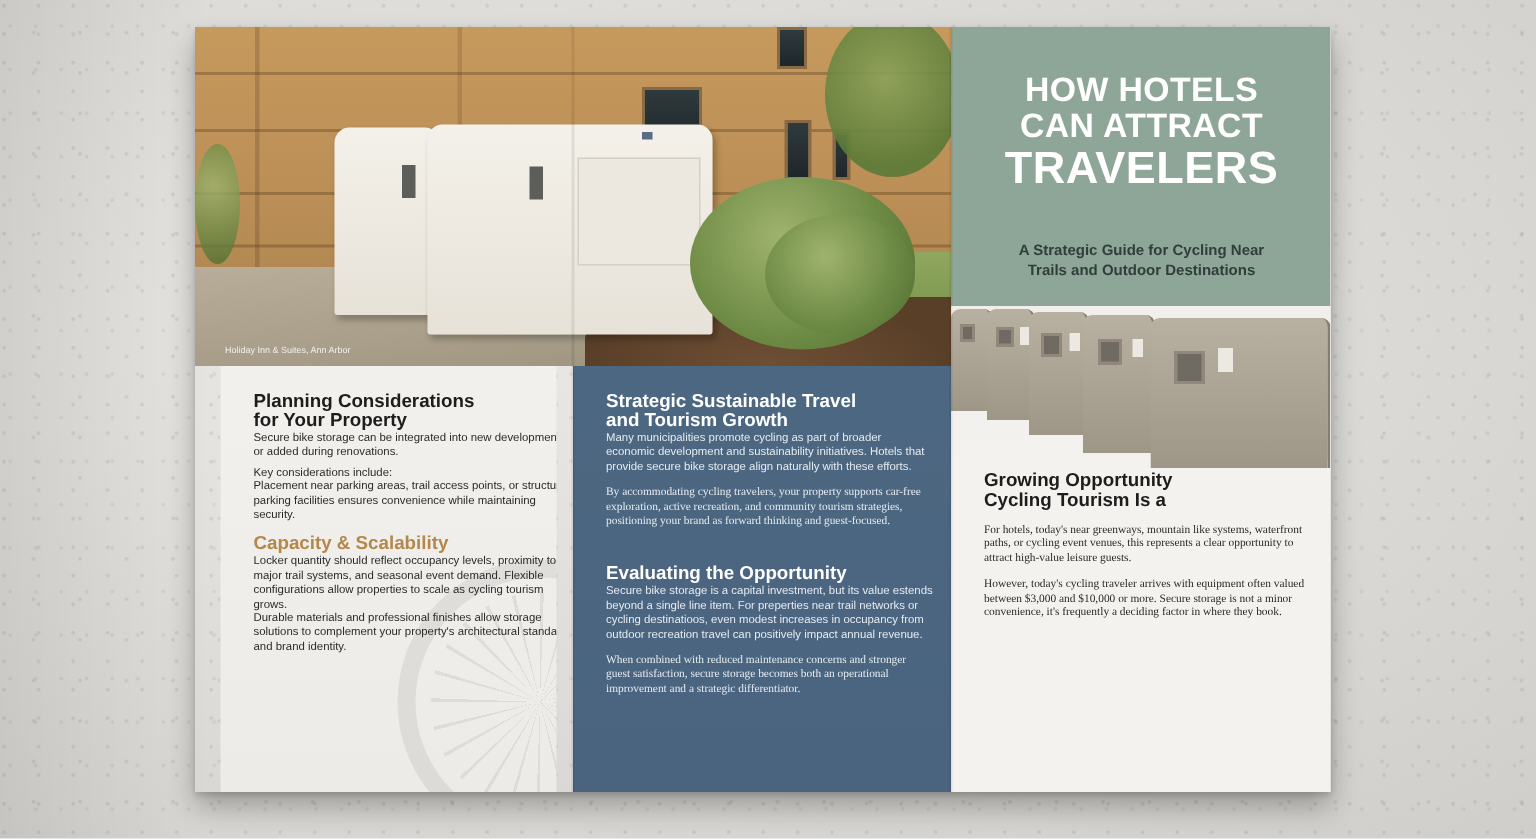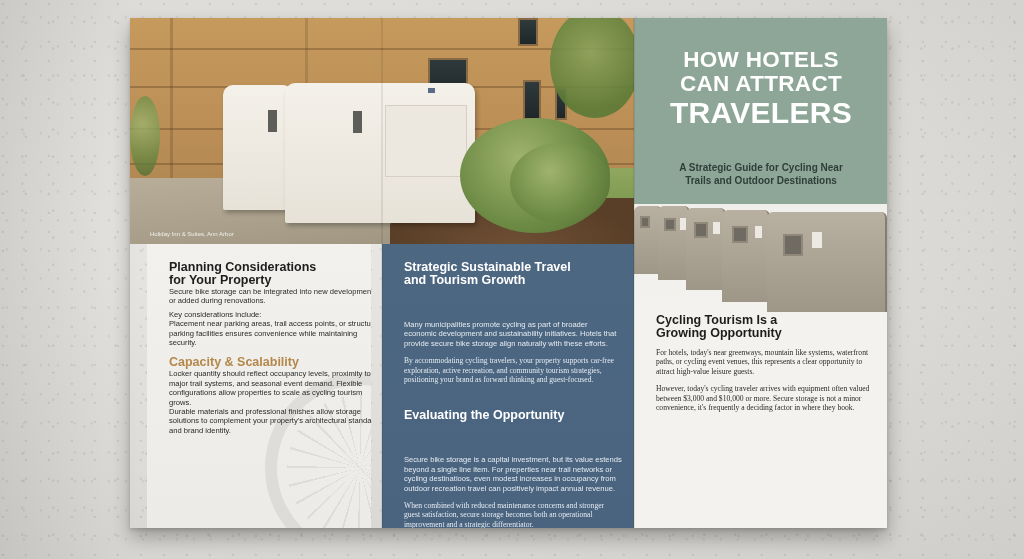--- a/index.html
+++ b/index.html
@@ -75,21 +75,21 @@
     border: 12px solid rgba(150,150,150,.18);
   }
   .wheel::before {
     content: ""; position: absolute; inset: 10px; border-radius: 50%;
     background: repeating-conic-gradient(rgba(150,150,150,.18) 0 2deg, transparent 2deg 15deg);
   }
 
   
   .mid-content { position: absolute; left: 22px; top: 243px; width: 218px; }
   .h-light { font-weight: 700; color: #ffffff; font-size: 12.5px; line-height: 13px; }
-  .body-light { font-size: 7.6px; line-height: 9.4px; color: #e5ebf0; margin-top: 33px; }
+  .body-light { font-size: 7.6px; line-height: 9.4px; color: #e5ebf0; }
   .gap8 { margin-top: 8px; font-family: Liberation Serif, serif; }
 
   
   .cover-top {
     position: absolute; left: 0; top: 0; width: 253px; height: 186px; background: #8ea697;
   }
   .cover-title {
     position: absolute; left: 12px; top: 30px; width: 230px; text-align: center;
     font-weight: 700; color: #ffffff; font-size: 22.5px; line-height: 24px; letter-spacing: .3px;
   }
@@ -216,22 +216,22 @@
           <div class="tag" style="left:33px;top:16px"></div>
         </div>
       <div class="glocker" style="left:133px;top:8px;width:120px;height:100px">
           <div class="win" style="left:16px;top:22px;width:20px;height:22px"></div>
           <div class="tag" style="left:45px;top:20px;width:10px;height:16px"></div>
         </div>
     </div>
 
     <div class="right-content">
       <div class="h-dark">
+        <div>Growing Opportunity</div>
         <div>Cycling Tourism Is a</div>
-        <div>Growing Opportunity</div>
       </div>
       <p class="body-dark gap8">For hotels, today's near greenways, mountain like systems, waterfront paths, or cycling event venues, this represents a clear opportunity to attract high-value leisure guests.</p>
       <p class="body-dark gap8">However, today's cycling traveler arrives with equipment often valued between $3,000 and $10,000 or more. Secure storage is not a minor convenience, it's frequently a deciding factor in where they book.</p>
     </div>
   </div>
 
   <div class="gutter" style="left:251px"></div>
   <div class="gutter" style="left:503px"></div>
 </div>
 

